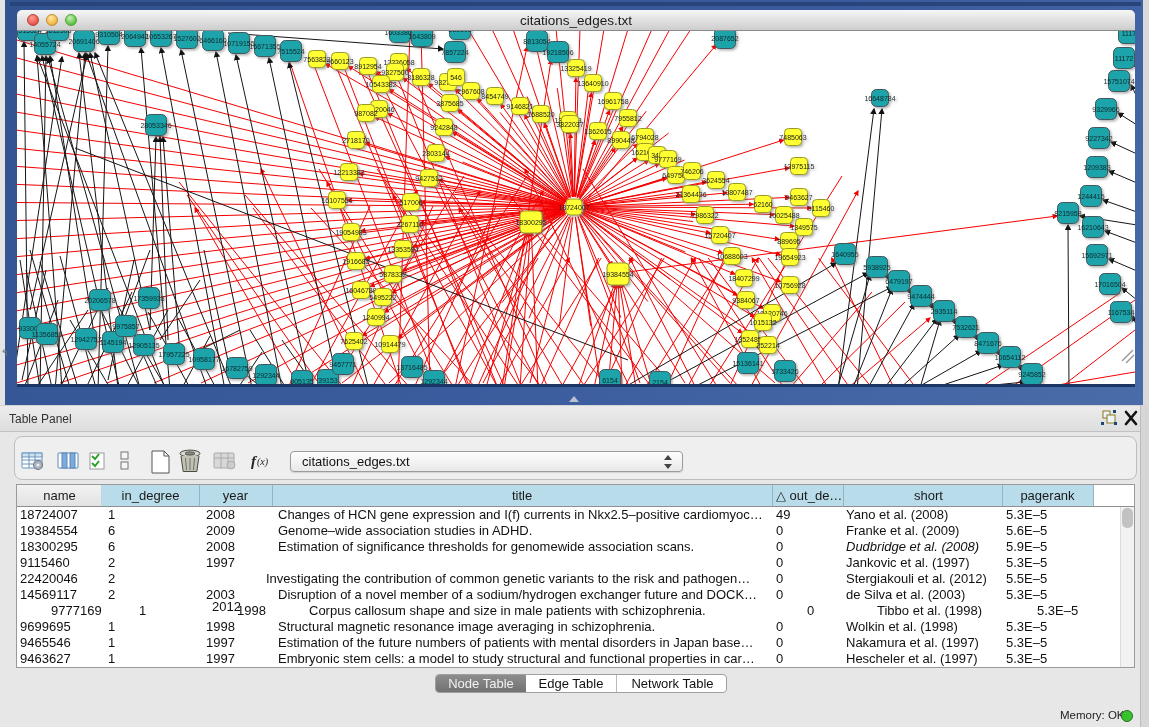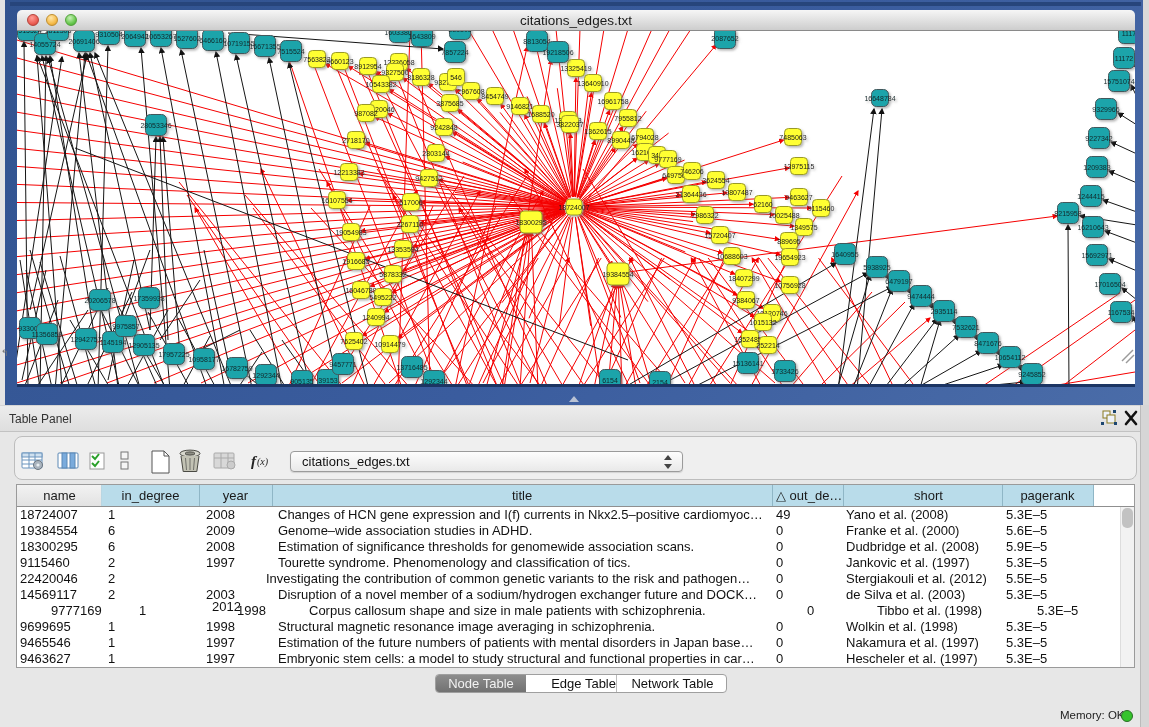--- a/index.html
+++ b/index.html
@@ -729,37 +729,36 @@
       <span style="position:absolute;left:776px;">49</span>
       <span style="position:absolute;left:846px;">Yano et al. (2008)</span>
       <span style="position:absolute;left:1006px;">5.3E–5</span>
     </div>
     <div style="position:absolute;left:0;top:523px;width:1100px;height:16px;line-height:16px;">
       <span style="position:absolute;left:20px;">19384554</span>
       <span style="position:absolute;left:108px;">6</span>
       <span style="position:absolute;left:206px;">2009</span>
       <span style="position:absolute;left:278px;">Genome–wide association studies in ADHD.</span>
       <span style="position:absolute;left:776px;">0</span>
-      <span style="position:absolute;left:846px;">Franke et al. (2000)</span>
+      <span style="position:absolute;left:846px;">Franke et al. (2009)</span>
       <span style="position:absolute;left:1006px;">5.6E–5</span>
     </div>
     <div style="position:absolute;left:0;top:539px;width:1100px;height:16px;line-height:16px;padding-left:18px;">
       <span style="position:absolute;left:20px;">18300295</span>
       <span style="position:absolute;left:108px;">6</span>
       <span style="position:absolute;left:206px;">2008</span>
       <span style="position:absolute;left:278px;">Estimation of significance thresholds for genomewide association scans.</span>
       <span style="position:absolute;left:776px;">0</span>
-      <span style="position:absolute;left:846px;">Dudbridge et al. (2008)</span>
+      <span style="position:absolute;left:846px;font-style:italic;">Dudbridge et al. (2008)</span>
       <span style="position:absolute;left:1006px;">5.9E–5</span>
     </div>
     <div style="position:absolute;left:0;top:555px;width:1100px;height:16px;line-height:16px;">
       <span style="position:absolute;left:20px;">9115460</span>
       <span style="position:absolute;left:108px;">2</span>
       <span style="position:absolute;left:206px;">1997</span>
-      <span style="position:absolute;left:278px;">Tourette syndrome. Phenomenology and classification of tics.</span>
       <span style="position:absolute;left:776px;">0</span>
       <span style="position:absolute;left:846px;">Jankovic et al. (1997)</span>
       <span style="position:absolute;left:1006px;">5.3E–5</span>
     </div>
     <div style="position:absolute;left:0;top:571px;width:1100px;height:16px;line-height:16px;">
       <span style="position:absolute;left:20px;">22420046</span>
       <span style="position:absolute;left:108px;">2</span>
       <span style="position:absolute;left:212px;margin-top:28px;">2012</span>
       <span style="position:absolute;left:266px;">Investigating the contribution of common genetic variants to the risk and pathogen…</span>
       <span style="position:absolute;left:776px;">0</span>
@@ -810,18 +809,18 @@
       <span style="position:absolute;left:776px;">0</span>
       <span style="position:absolute;left:846px;">Hescheler et al. (1997)</span>
       <span style="position:absolute;left:1006px;">5.3E–5</span>
     </div>
   </div>
 <div class="abs" style="left:1120px;top:507px;width:14px;height:160px;background:#f2f2f2;border-left:1px solid #ddd;"></div>
 <div class="abs" style="left:1122px;top:508px;width:11px;height:20px;background:#c2c2c2;border-radius:5px;"></div>
 
 <div class="abs" style="left:435px;top:674px;width:292px;height:19px;background:#fff;border:1px solid #9f9f9f;border-radius:4px;overflow:hidden;font-size:13px;">
  <div class="abs" style="left:0;top:0;width:90px;height:19px;background:linear-gradient(#8d8d8d,#6f6f6f);color:#f2f2f2;text-align:center;line-height:18px;">Node Table</div>
- <div class="abs" style="left:90px;top:0;width:91px;height:19px;border-right:1px solid #bbb;color:#111;text-align:right;line-height:18px;">Edge Table</div>
+ <div class="abs" style="left:90px;top:0;width:91px;height:19px;border-right:1px solid #bbb;color:#111;text-align:center;line-height:18px;">Edge Table</div>
  <div class="abs" style="left:181px;top:0;width:111px;height:19px;color:#111;text-align:center;line-height:18px;">Network Table</div>
 </div>
 <div class="abs" style="left:1060px;top:709px;font-size:11.5px;color:#222;">Memory: OK</div>
 <div class="abs" style="left:1121px;top:710px;width:12px;height:12px;border-radius:50%;background:#35c42c;border:1px solid #2a6e26;"></div>
 <div class="abs" style="left:1140px;top:405px;width:1px;height:322px;background:#bbb;"></div>
 <div class="abs" style="left:1141px;top:405px;width:8px;height:322px;background:#d6d6d6;"></div>
 </body></html>

